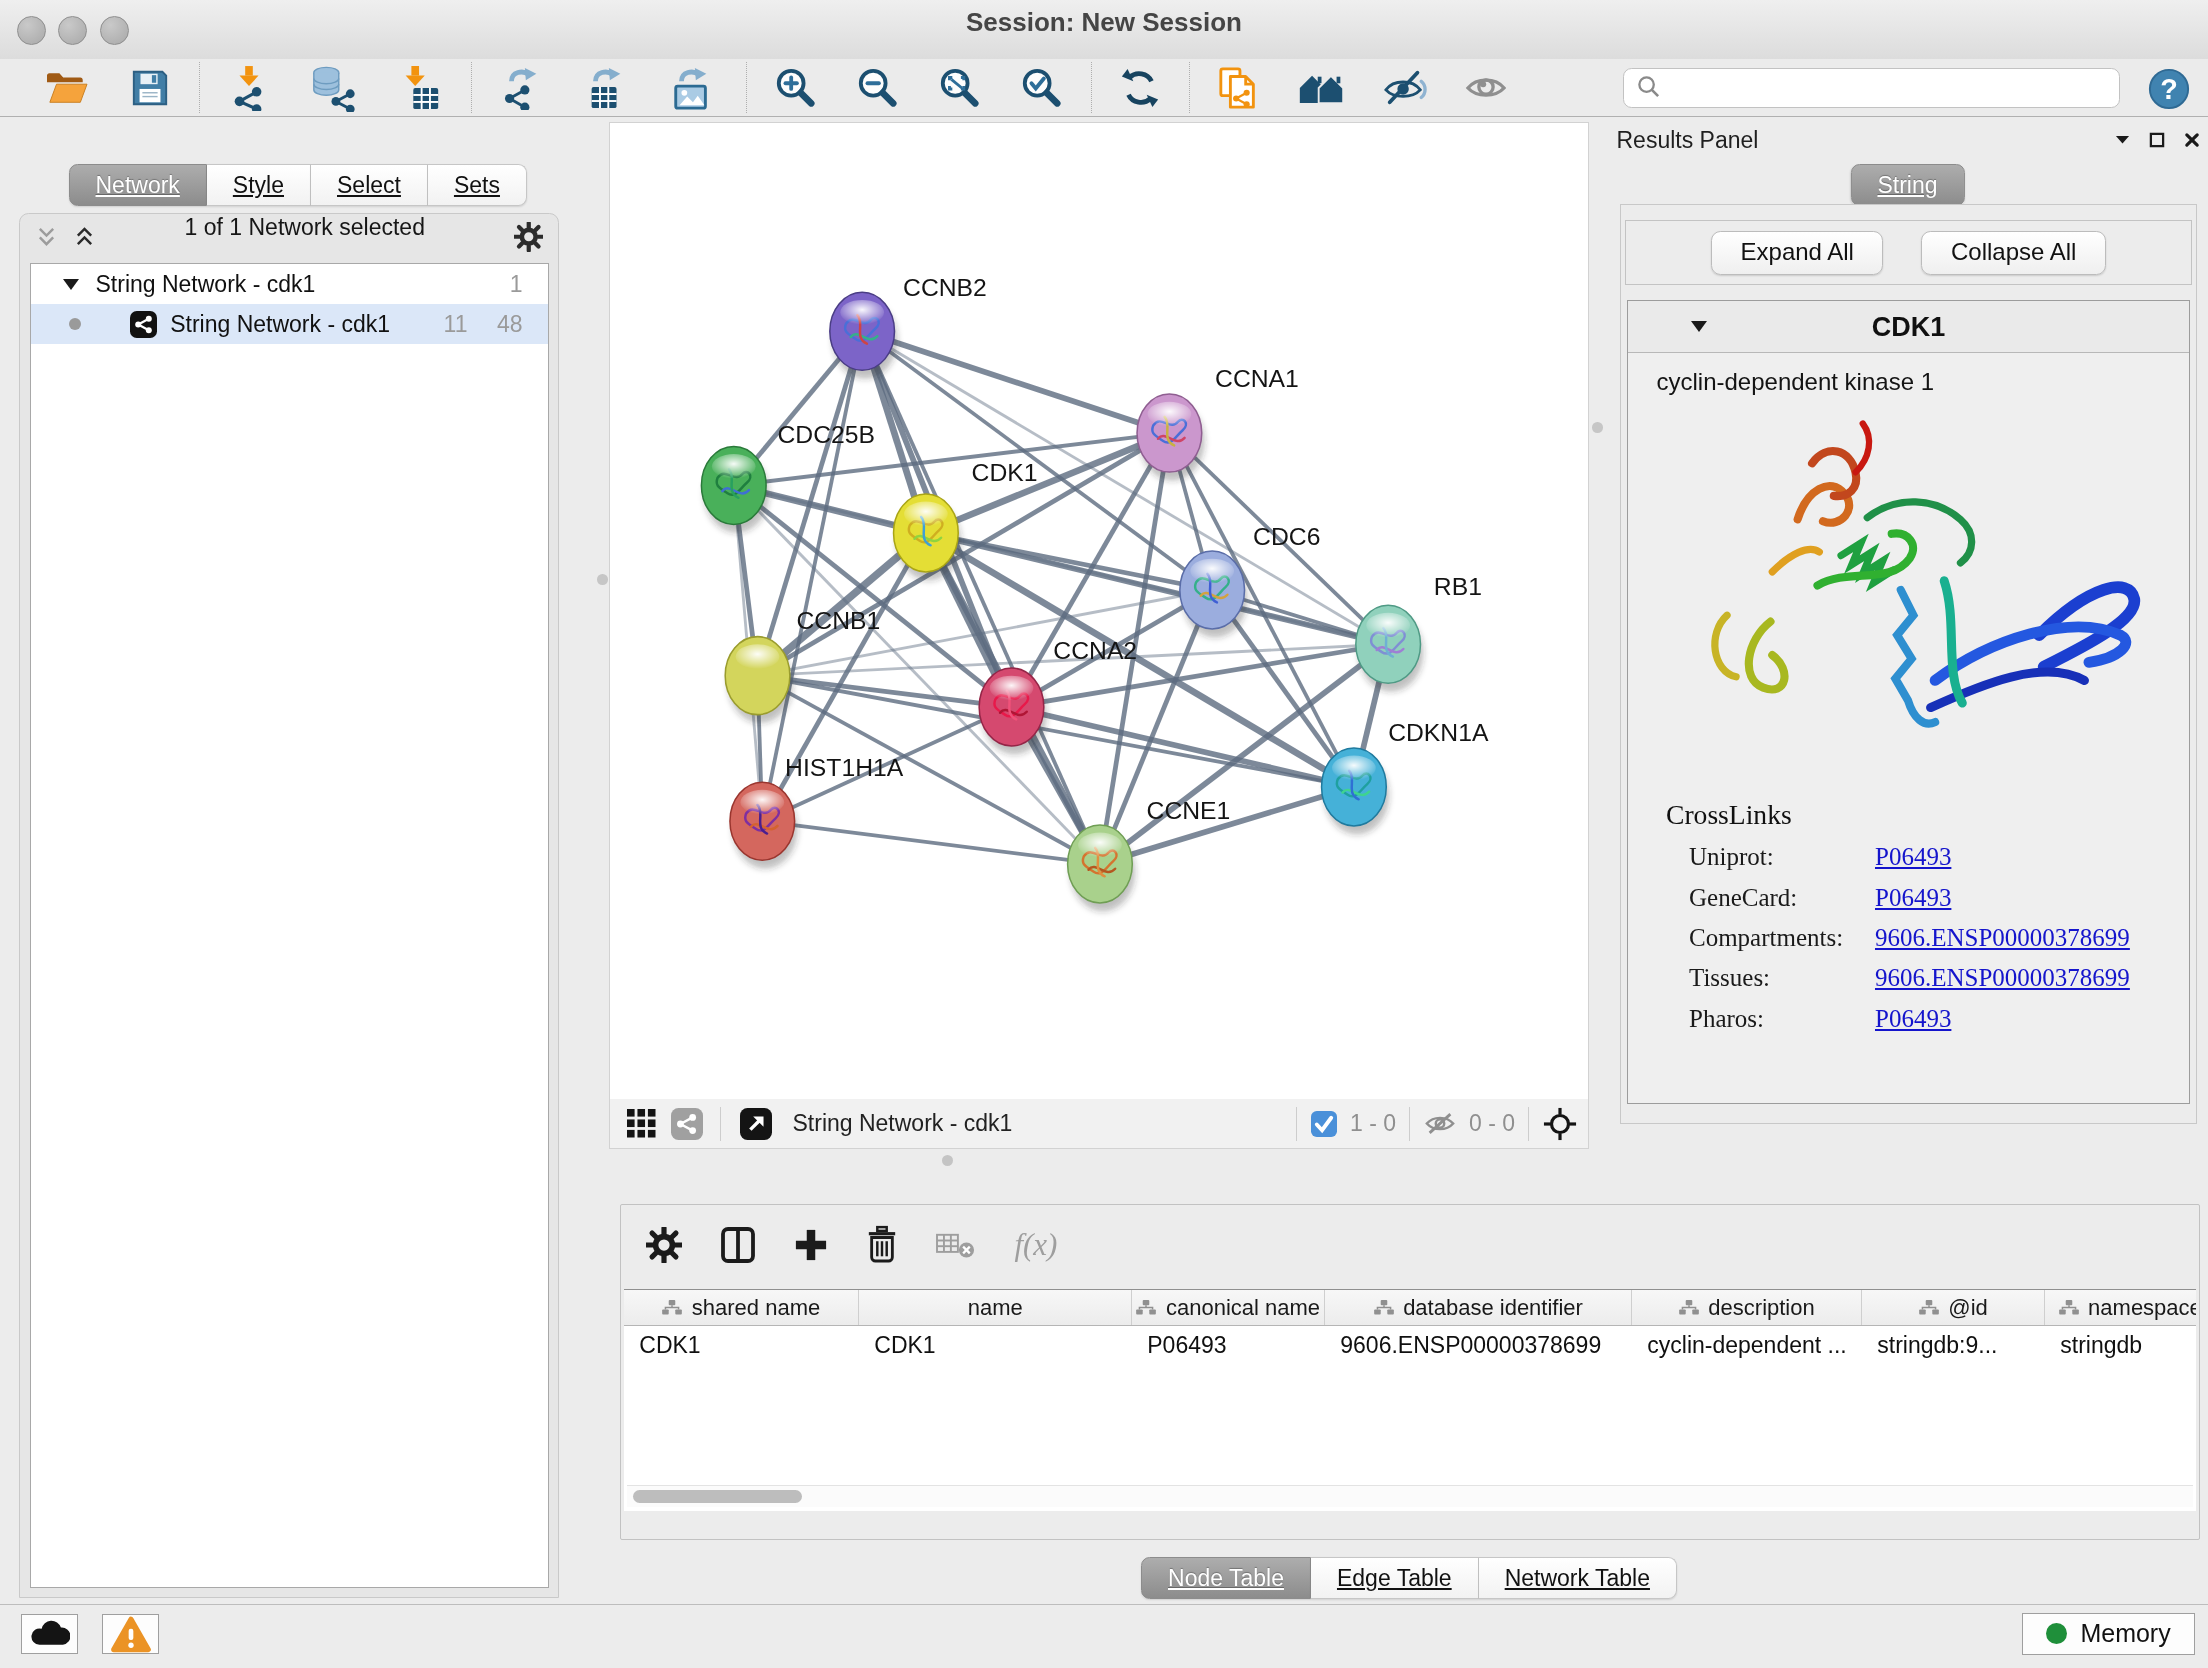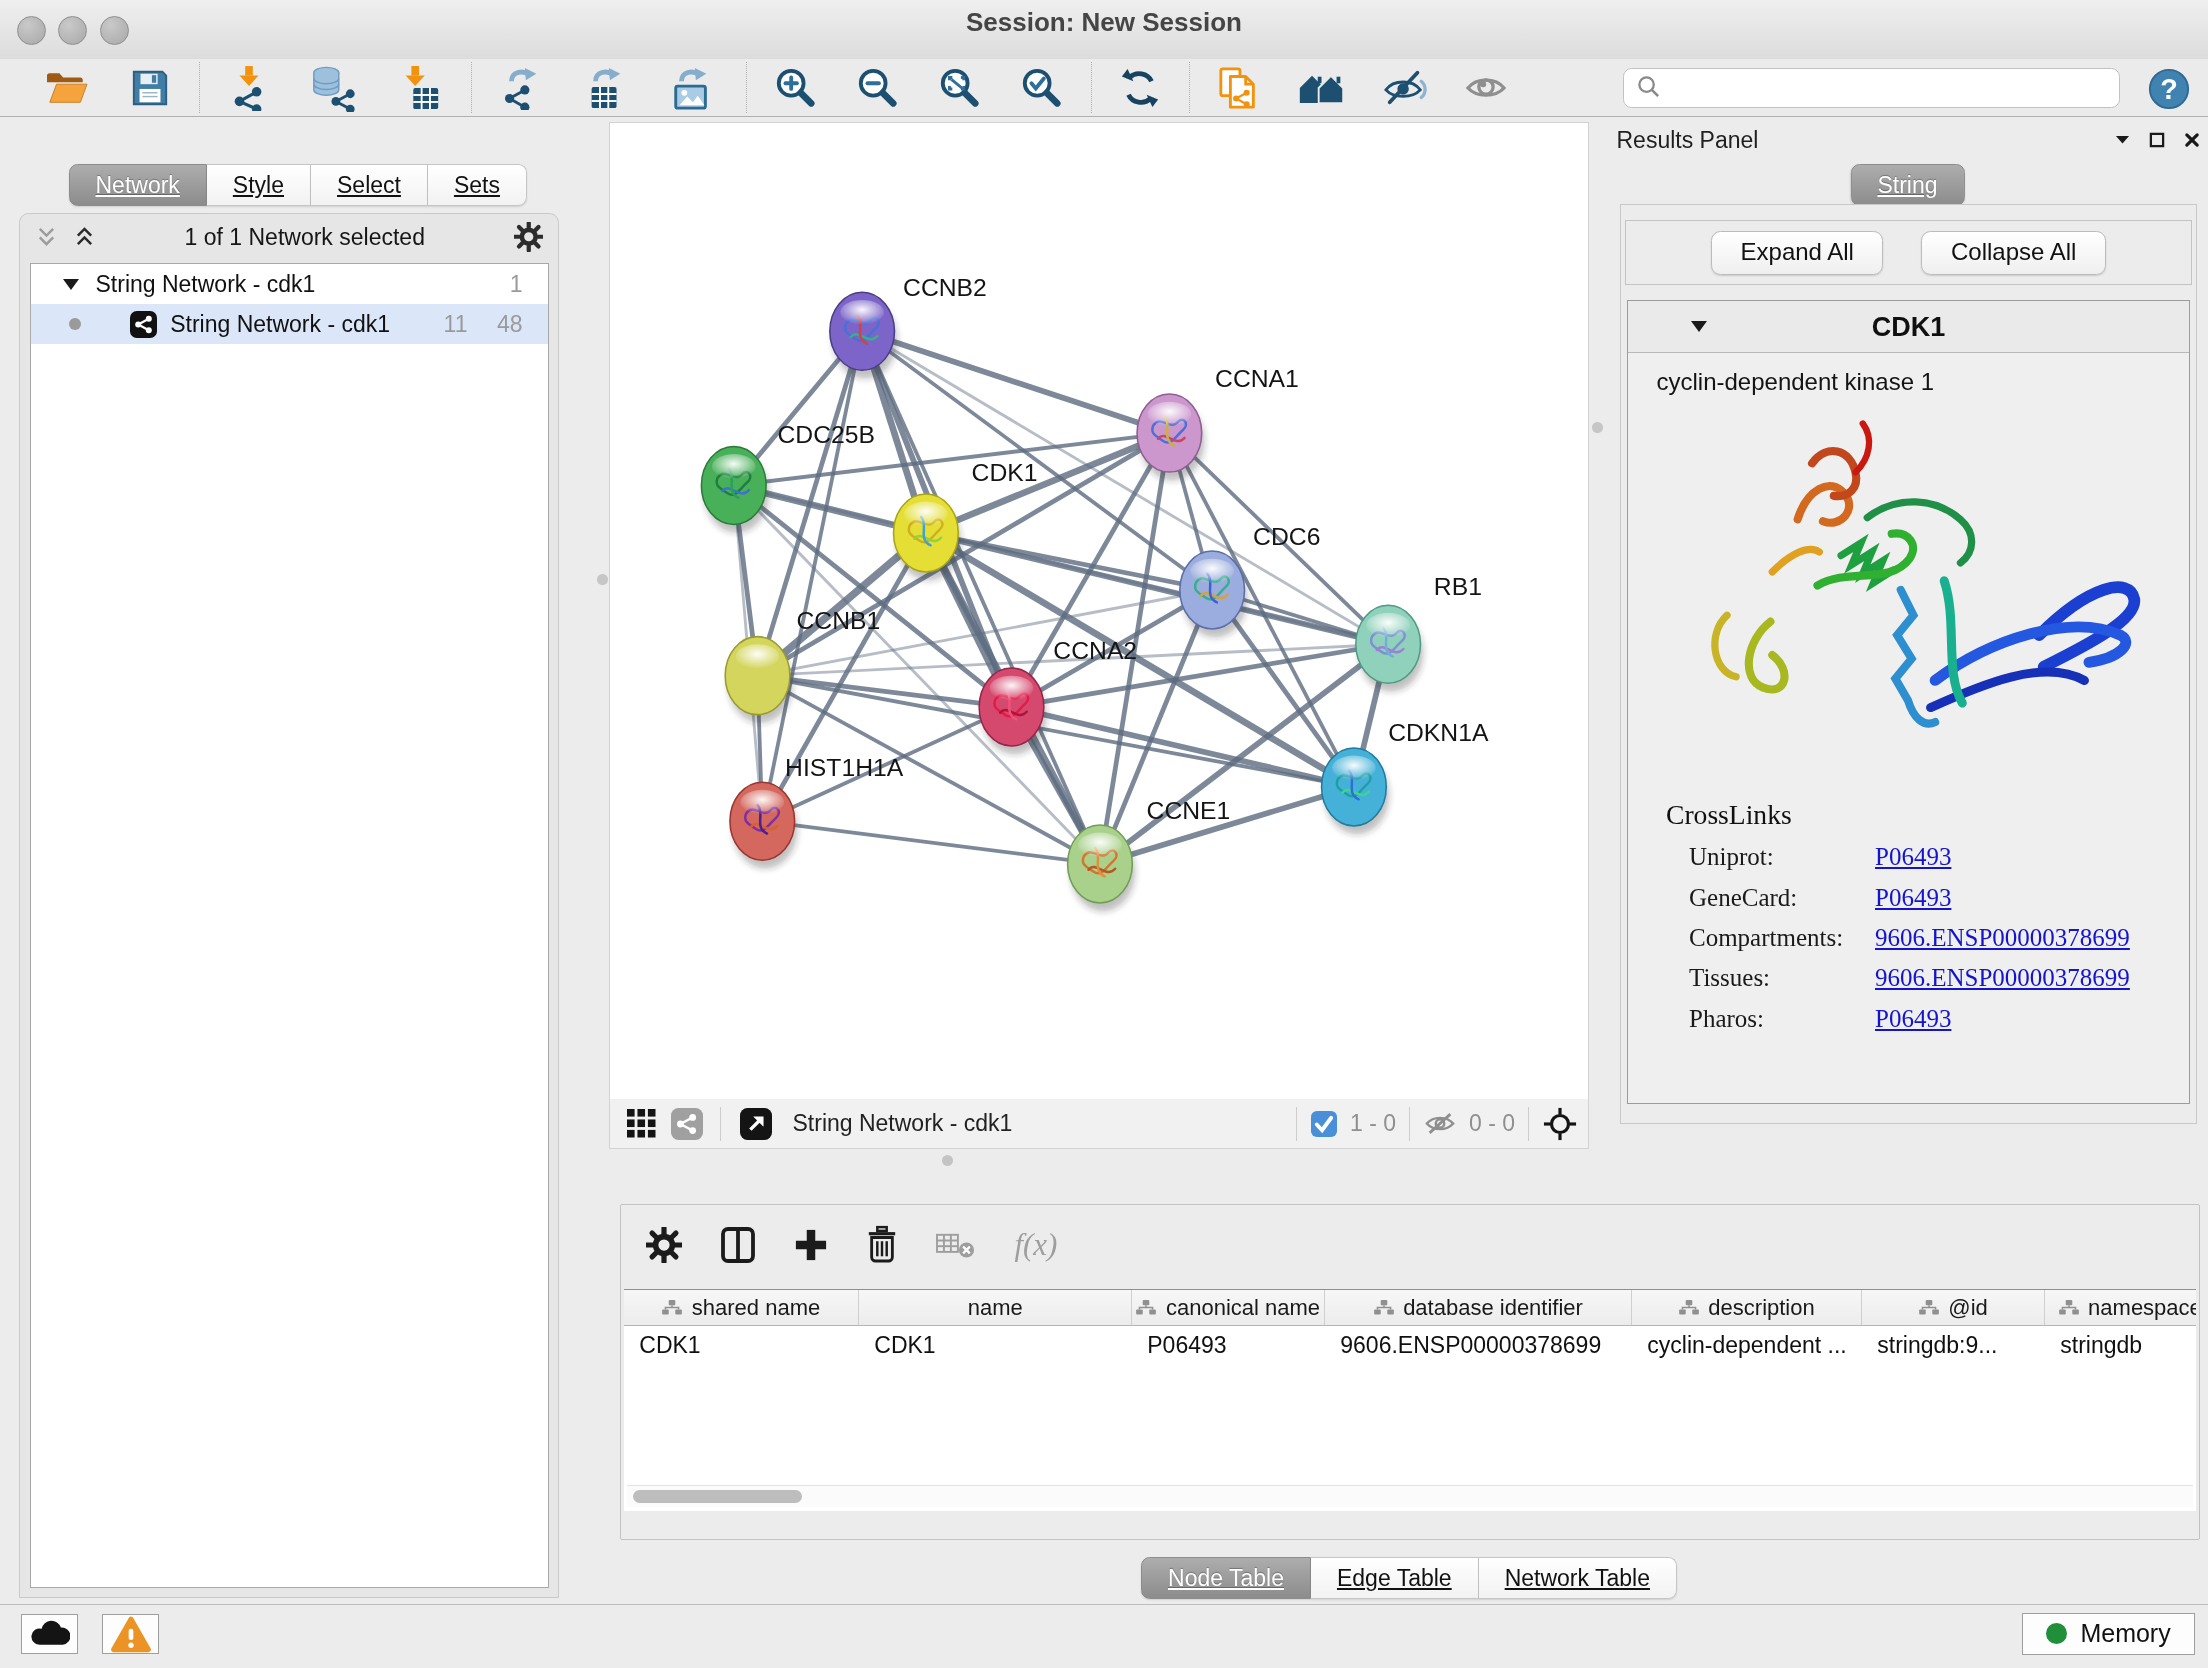--- a/index.html
+++ b/index.html
@@ -29,21 +29,21 @@
   .tabbtn:first-child{border-left:1px solid #c6c6c6;border-radius:8.6px 0 0 8.6px;}
   .tabbtn:last-child{border-radius:0 8.6px 8.6px 0;}
   .tabbtn.sel{background:linear-gradient(#adadad,#8c8c8c);color:#fff;border-color:#8c8c8c;text-shadow:0 -1px 1px rgba(0,0,0,0.3);}
   .tabbtn.solo{border-radius:8.6px;border-left:1px solid #8c8c8c;}
   .btn{height:42px;line-height:40px;padding:0 28.5px;font-size:24px;background:linear-gradient(#ffffff,#efefef);border:1px solid #bcbcbc;border-radius:9.5px;color:#111;box-shadow:0 1px 1.9px rgba(0,0,0,0.15);}
 
   
   .cp{position:absolute;left:9.5px;top:122px;width:559px;height:1478px;}
   .cp-seg{position:absolute;top:42px;left:59px;}
   .cp-inner{position:absolute;top:91px;left:9.5px;right:9.5px;bottom:1.9px;background:#e6e6e6;border:1px solid #c9c9c9;border-radius:9.5px 9.5px 0 0;}
-  .sess-row{height:46px;display:flex;align-items:center;padding:0 15px;gap:15px;}
+  .sess-row{height:46px;display:flex;padding:0 15px;gap:15px;}
   .sess-stat{flex:1;text-align:center;font-size:23px;color:#161616;}
   .netlist{position:absolute;top:49px;left:9.5px;right:9.5px;bottom:9.5px;background:#fff;border:1px solid #a8a8a8;overflow:hidden;}
   .nrow{height:40px;display:flex;align-items:center;font-size:23px;color:#111;}
   .nrow .count{color:#9a9a9a;}
   .tri{width:0;height:0;border-left:8.6px solid transparent;border-right:8.6px solid transparent;border-top:11.4px solid #1a1a1a;display:inline-block;}
   .nrow.selrow{background:#dbe7f8;}
   .graydot{width:12.4px;height:12.4px;border-radius:50%;background:#9a9a9a;}
 
   
   .netview{position:absolute;left:609px;top:122px;width:980px;height:1042px;}

